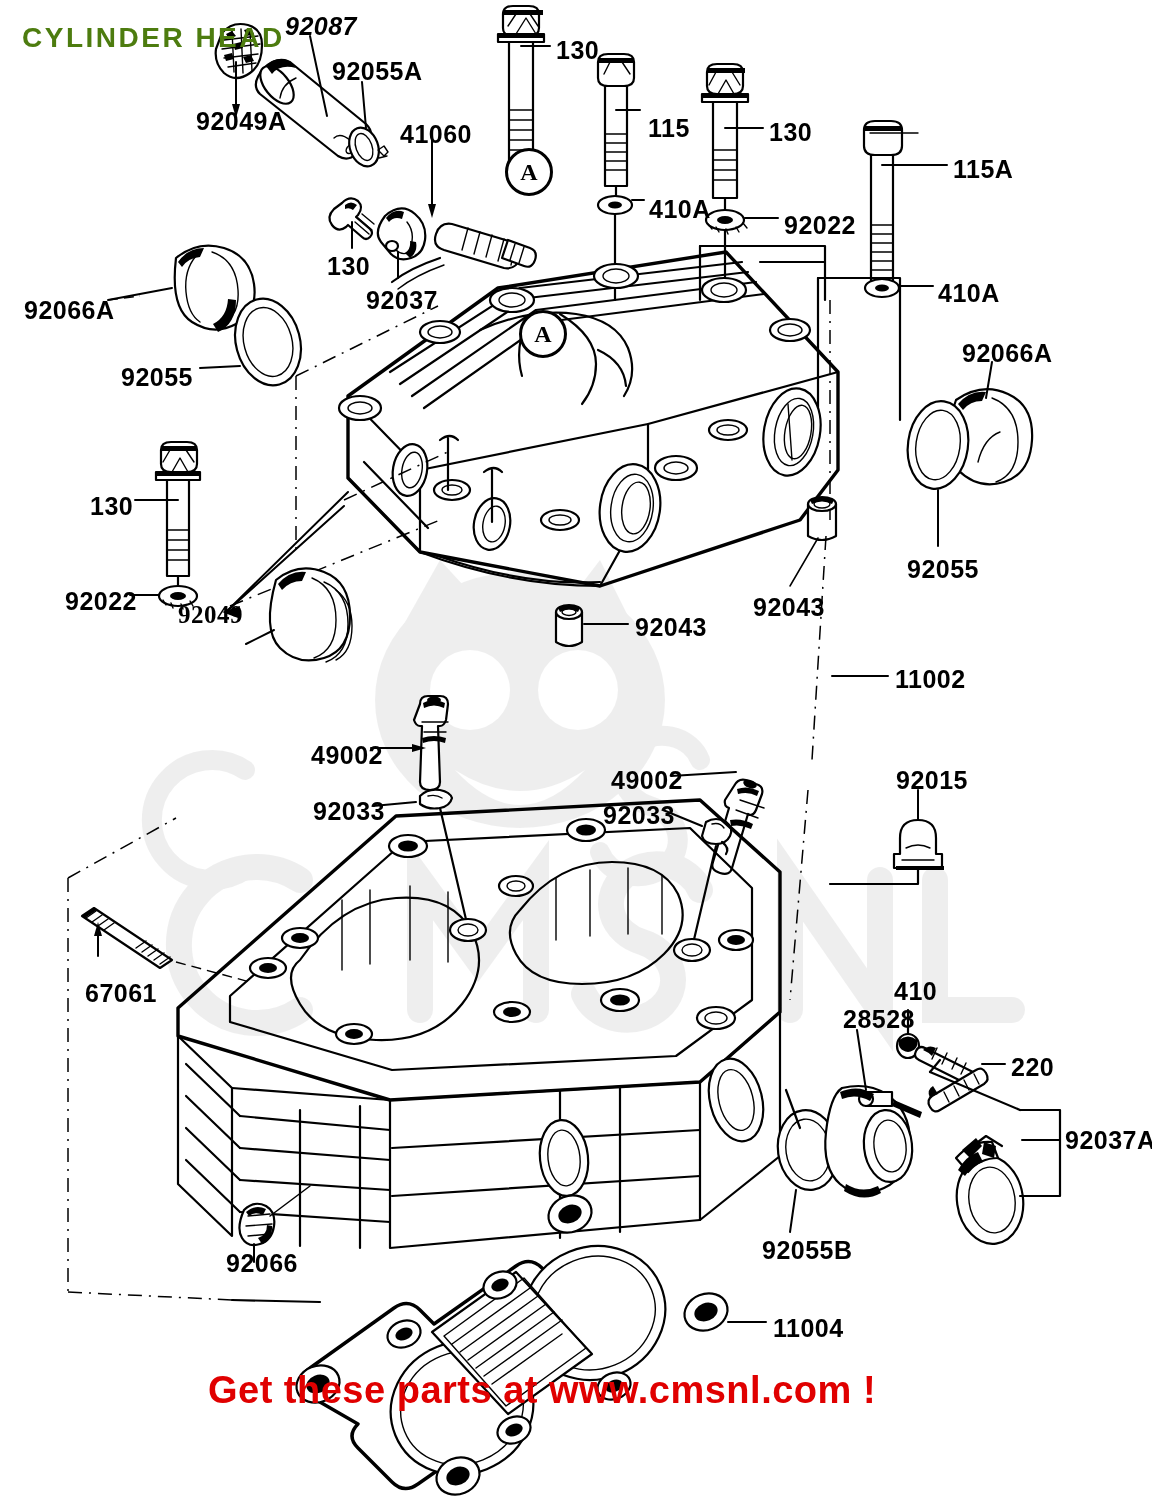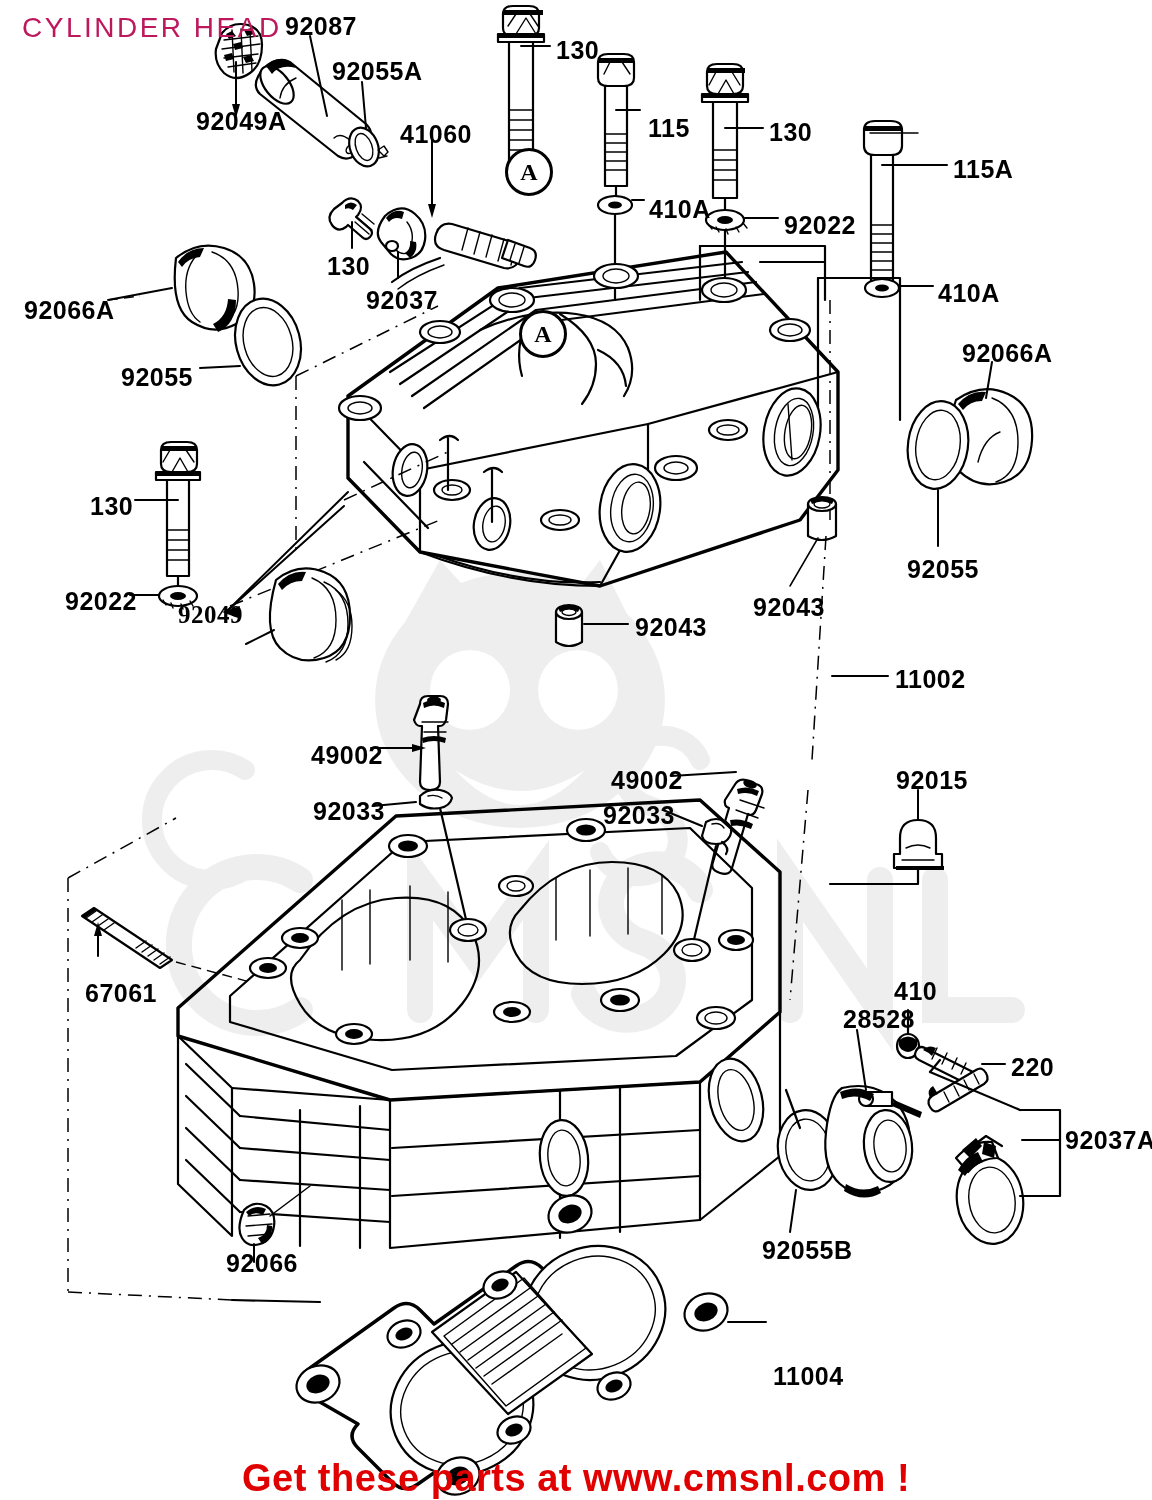--- a/index.html
+++ b/index.html
@@ -1,37 +1,36 @@
 <!DOCTYPE html>
 <html><head>
 <meta charset="utf-8">
 <title>Cylinder Head Parts Diagram</title>
 <style>
   html,body{margin:0;padding:0;background:#fff;}
   body{font-family:"Liberation Sans","DejaVu Sans",sans-serif;}
   #page{position:relative;width:1152px;height:1500px;background:#ffffff;overflow:hidden;}
 
   #diagram-title{
-    position:absolute;left:22px;top:12px;
-    font-size:28px;letter-spacing:2.5px;color:#be185d;
-    font-weight:400;white-space:nowrap;
+    position:absolute;left:22px;top:22px;
+    font-size:28px;letter-spacing:2.5px;color:#4d7c0f;
+    font-weight:700;white-space:nowrap;
   }
 
   .callout{
     position:absolute;
     font-family:"Liberation Sans","DejaVu Sans",sans-serif;
     font-size:25px;font-weight:700;color:#000;
     letter-spacing:0.5px;white-space:nowrap;line-height:1;
   }
 
   #footer-note{
-    position:absolute;left:0;top:1457px;width:1084px;text-align:center;
+    position:absolute;left:0;top:1369px;width:1084px;text-align:center;
     color:#e00000;font-size:38px;font-weight:700;letter-spacing:0.5px;
     font-family:"Liberation Sans","DejaVu Sans",sans-serif;
-    padding-left:34px;
   }
 
   #art-layer,#watermark-layer{position:absolute;left:0;top:0;width:1152px;height:1500px;}
   #watermark-layer{opacity:.16;}
   #art-layer{pointer-events:none;}
   .refmark{
     position:absolute;width:42px;height:42px;border:3px solid #000;border-radius:50%;
     background:#fff;display:flex;align-items:center;justify-content:center;
     font-size:24px;font-weight:700;font-family:"Liberation Serif","DejaVu Serif",serif;
   }
@@ -603,21 +602,21 @@
       </g>
     </g>
     <path class="lead" d="M728 1322 L766 1322"></path>
 
     <path class="ln" d="M232 1300 L320 1302"></path>
   </svg>
 
   <div id="diagram-title">CYLINDER HEAD</div>
 
   <div id="callout-layer">
-      <div class="callout" style="left: 285px; top: 14px;">92087</div>
+      <div class="callout" style="left: 285px; top: 14px; font-style: italic;">92087</div>
       <div class="callout" style="left: 332px; top: 59px;">92055A</div>
       <div class="callout" style="left: 196px; top: 109px;">92049A</div>
       <div class="callout" style="left: 400px; top: 122px;">41060</div>
       <div class="callout" style="left: 556px; top: 38px;">130</div>
       <div class="callout" style="left: 648px; top: 103px; margin-top: 13px;">115</div>
       <div class="callout" style="left: 769px; top: 120px;">130</div>
       <div class="callout" style="left: 953px; top: 157px;">115A</div>
       <div class="callout" style="left: 649px; top: 197px;">410A</div>
       <div class="callout" style="left: 784px; top: 213px;">92022</div>
       <div class="callout" style="left: 938px; top: 281px;">410A</div>
@@ -638,21 +637,21 @@
       <div class="callout" style="left: 611px; top: 768px;">49002</div>
       <div class="callout" style="left: 603px; top: 803px;">92033</div>
       <div class="callout" style="left: 896px; top: 768px;">92015</div>
       <div class="callout" style="left: 85px; top: 981px;">67061</div>
       <div class="callout" style="left: 894px; top: 979px;">410</div>
       <div class="callout" style="left: 843px; top: 1007px;">28528</div>
       <div class="callout" style="left: 1011px; top: 1055px;">220</div>
       <div class="callout" style="left: 1065px; top: 1128px;">92037A</div>
       <div class="callout" style="left: 762px; top: 1238px;">92055B</div>
       <div class="callout" style="left: 226px; top: 1251px;">92066</div>
-      <div class="callout" style="left: 773px; top: 1316px; margin-top: 48px;">11004</div>
+      <div class="callout" style="left: 773px; top: 1316px;">11004</div>
     </div>
 
   <div id="refmark-layer">
       <div class="refmark" style="left: 505px; top: 148px;">A</div>
       <div class="refmark" style="left: 519px; top: 310px;">A</div>
     </div>
 
   <div id="footer-note">Get these parts at www.cmsnl.com !</div>
 
 </div>

